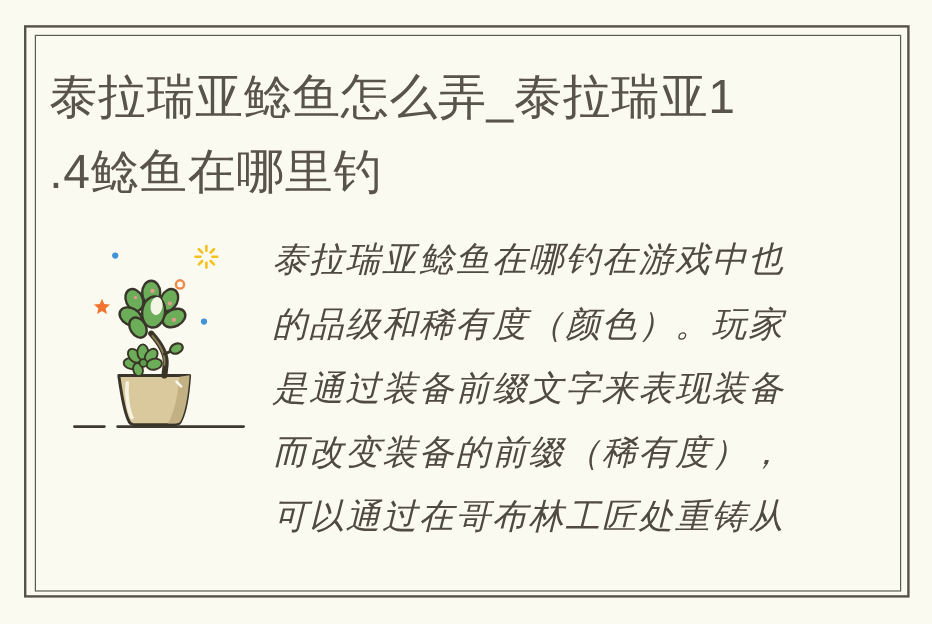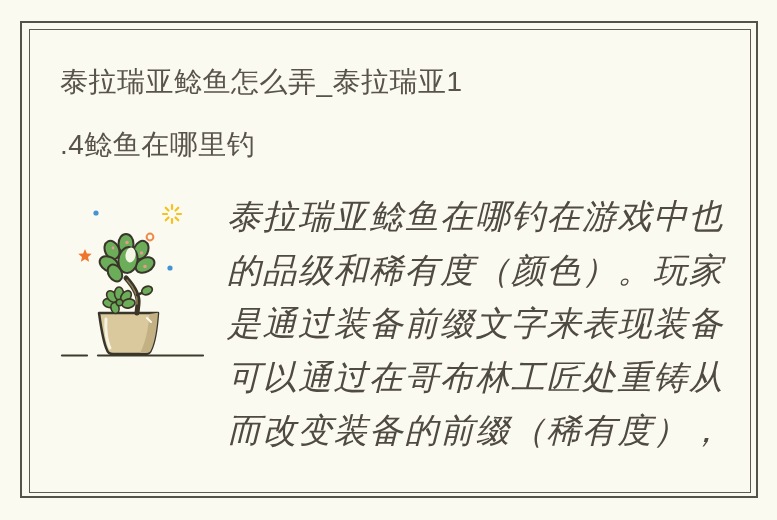--- a/index.html
+++ b/index.html
@@ -16,38 +16,38 @@
     border:2.5px solid #55524a;
     pointer-events:none;
   }
   .inner-frame{
     position:absolute;left:29px;top:29px;
     width:720px;height:462px;
     border:1.3px solid #5d5a51;
     pointer-events:none;
   }
   .article-title{
-    position:absolute;left:60px;top:50px;
+    position:absolute;left:41px;top:50px;
     width:640px;
     margin:0;
-    font-size:28px;
+    font-size:40px;
     font-weight:500;
     color:#59544b;
     letter-spacing:0.5px;
   }
   .article-title .title-line{
     line-height:63px;
     white-space:nowrap;
   }
   .body-text{
     position:absolute;left:227px;top:190px;
     width:440px;
     font-family:"DejaVu Serif", serif;
     font-style:italic;
-    font-size:34px;
+    font-size:29px;
     color:#4f4a42;
     letter-spacing:1.5px;
   }
   .body-text .body-line{
     line-height:53.5px;
     white-space:nowrap;
   }
   .illustration{
     position:absolute;left:57px;top:192px;
     width:150px;height:170px;
@@ -127,15 +127,15 @@
     <ellipse cx="71.5" cy="111.5" rx="4.5" ry="6.5" transform="rotate(78 71.5 111.5)"></ellipse>
     <ellipse cx="58" cy="116" rx="4" ry="5.5" transform="rotate(-15 58 116)"></ellipse>
     <circle cx="62.5" cy="110.5" r="3.2" fill="#5d9c4e" stroke-width="1.4"></circle>
   </g>
 </svg>
 
 <div class="body-text">
     <div class="body-line">泰拉瑞亚鲶鱼在哪钓在游戏中也</div>
     <div class="body-line">的品级和稀有度（颜色）。玩家</div>
     <div class="body-line">是通过装备前缀文字来表现装备</div>
+    <div class="body-line">而改变装备的前缀（稀有度），</div>
     <div class="body-line">可以通过在哥布林工匠处重铸从</div>
-    <div class="body-line">而改变装备的前缀（稀有度），</div>
   </div>
 
 </body></html>

